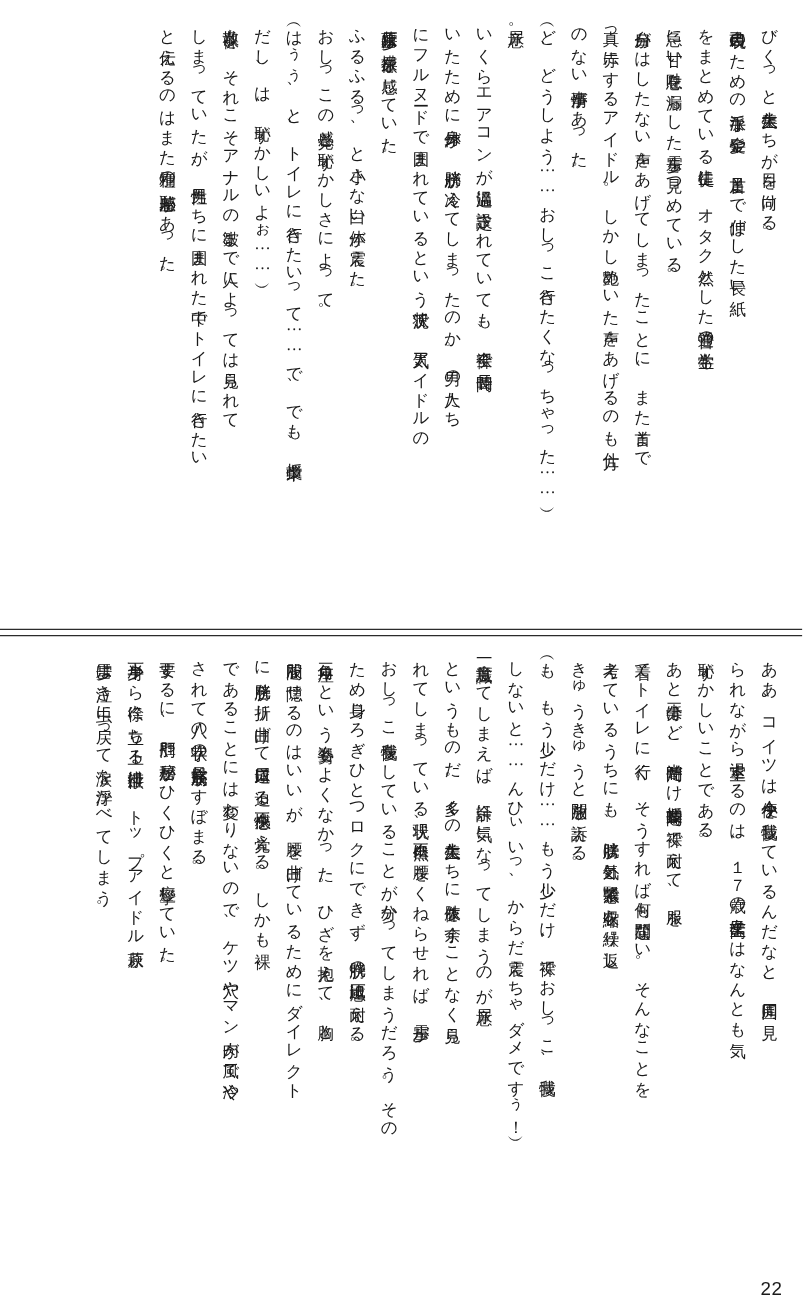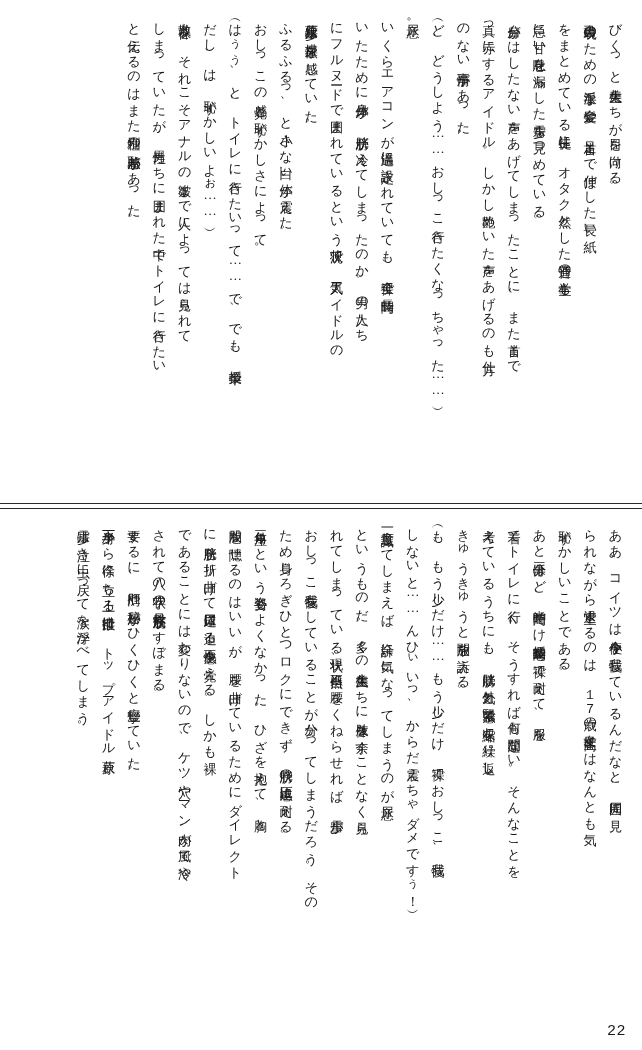--- a/index.html
+++ b/index.html
@@ -57,21 +57,21 @@
     right: 14px;
     height: 470px;
     width: 614px;
   }
 
   .page-number {
     position: absolute;
     right: 16px;
     bottom: 10px;
     font-size: 15px;
-    font-family: Liberation Mono, monospace;
+    font-family: Liberation Sans, sans-serif;
     color: #1a1a1a;
     letter-spacing: 0.5px;
     text-align: right;
   }
 </style>
 </head>
 <body>
 
 <div class="page">
 

